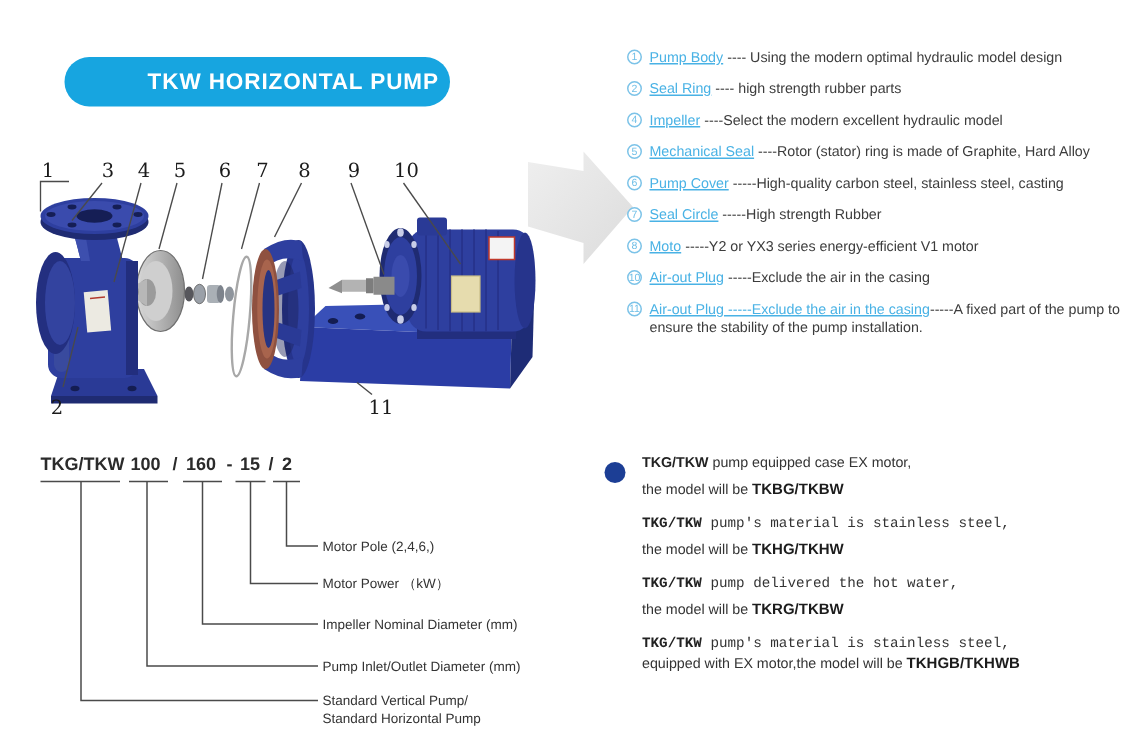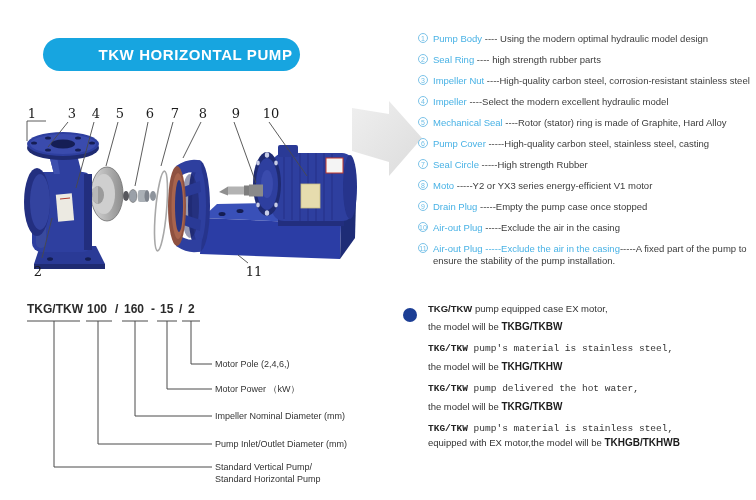--- a/index.html
+++ b/index.html
@@ -16,21 +16,21 @@
   
   .diagram { position:absolute; left:10px; top:98px; width:412px; height:207px; }
 
   
   .parts-list { position:absolute; left:418px; top:33px; width:333px; }
   .part-item { position:relative; padding-left:15px; margin-bottom:9.5px;
                font-size:9.5px; line-height:11.5px; color:#3c3c3c; }
   .circ { position:absolute; left:0; top:0; width:10px; height:10px;
           border:1px solid #7cc3e8; border-radius:50%; color:#6fbfe7;
           font-size:7px; line-height:9px; text-align:center; }
-  .pname { color:#49b2e5; }
+  .pname { color:#49b2e5;text-decoration:underline; }
   .pdesc { color:#3c3c3c; }
 
   
   .model-svg { position:absolute; left:25px; top:297px; width:362px; height:198px; }
   .model-svg text { font-family:"Liberation Sans", sans-serif; }
   .mseg  { font-size:12px; font-weight:bold; fill:#2b2b2b; }
   .mlabel{ font-size:9px; fill:#333; }
 
   
   .exnotes { position:absolute; left:403px; top:303px; width:310px; }
@@ -196,39 +196,33 @@
   </svg>
 
   <div class="parts-list">
     <div class="part-item">
       <span class="circ">1</span><span class="pname">Pump Body</span><span class="pdesc"> ---- Using the modern optimal hydraulic model design</span>
     </div>
     <div class="part-item">
       <span class="circ">2</span><span class="pname">Seal Ring</span><span class="pdesc"> ---- high strength rubber parts</span>
     </div>
     <div class="part-item">
-      <span class="circ">3</span><span class="pname">Impeller Nut</span><span class="pdesc"> ----High-quality carbon steel, corrosion-resistant stainless steel</span>
-    </div>
-    <div class="part-item">
       <span class="circ">4</span><span class="pname">Impeller</span><span class="pdesc"> ----Select the modern excellent hydraulic model</span>
     </div>
     <div class="part-item">
       <span class="circ">5</span><span class="pname">Mechanical Seal</span><span class="pdesc"> ----Rotor (stator) ring is made of Graphite, Hard Alloy</span>
     </div>
     <div class="part-item">
       <span class="circ">6</span><span class="pname">Pump Cover</span><span class="pdesc"> -----High-quality carbon steel, stainless steel, casting</span>
     </div>
     <div class="part-item">
       <span class="circ">7</span><span class="pname">Seal Circle</span><span class="pdesc"> -----High strength Rubber</span>
     </div>
     <div class="part-item">
       <span class="circ">8</span><span class="pname">Moto</span><span class="pdesc"> -----Y2 or YX3 series energy-efficient V1 motor</span>
-    </div>
-    <div class="part-item">
-      <span class="circ">9</span><span class="pname">Drain Plug</span><span class="pdesc"> -----Empty the pump case once stopped</span>
     </div>
     <div class="part-item">
       <span class="circ">10</span><span class="pname">Air-out Plug</span><span class="pdesc"> -----Exclude the air in the casing</span>
     </div>
     <div class="part-item">
       <span class="circ">11</span><span class="pname">Air-out Plug</span><span class="pname"> -----Exclude the air in the casing</span><span class="pdesc">-----A fixed part of the pump to ensure the stability of the pump installation.</span>
     </div>
   </div>
 
   <svg class="model-svg" viewBox="0 0 362 198">

